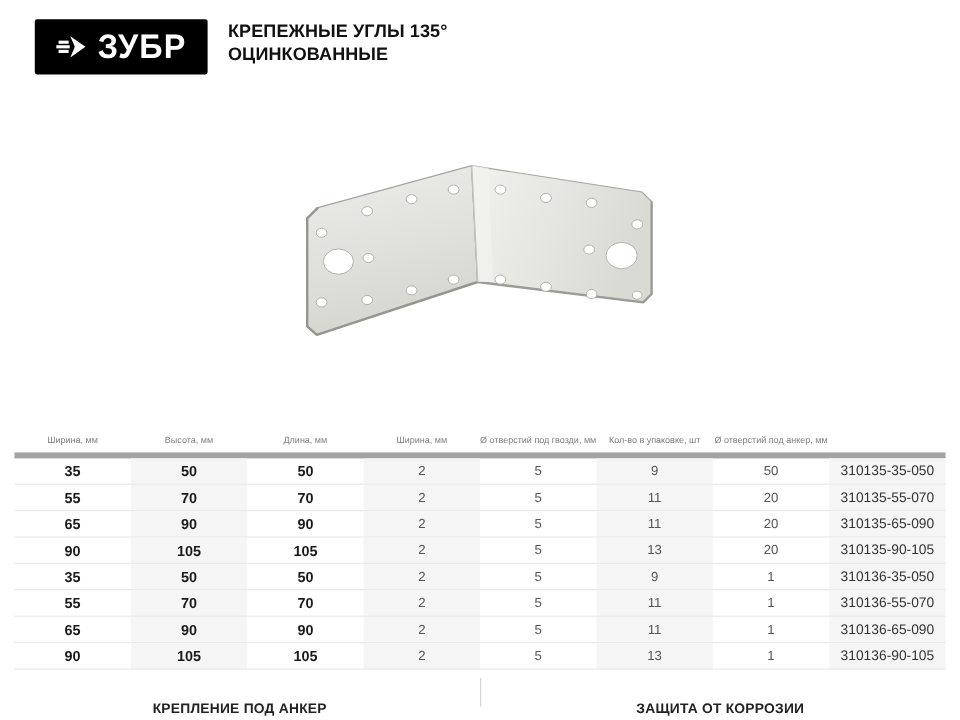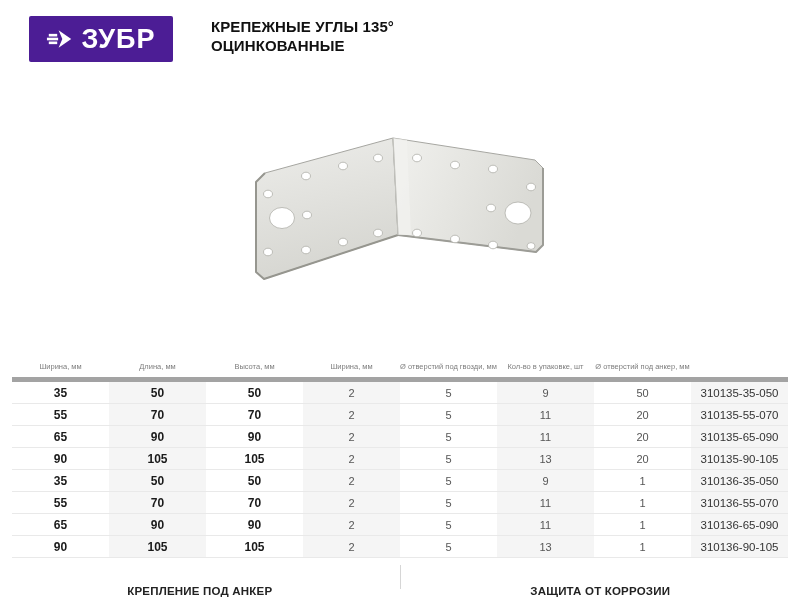--- a/index.html
+++ b/index.html
@@ -10,21 +10,21 @@
   
   .logo{
     position:absolute;left:29px;top:16px;width:144px;height:46px;
     border-radius:2px;display:flex;align-items:center;justify-content:center;gap:7px;
   }
   .logo-icon{width:28px;height:28px;display:block;}
   .brand-text{
     color:#ffffff;font-weight:700;font-size:27px;letter-spacing:1px;
     line-height:1;transform:scaleY(1.05);
   }
-  .titles{position:absolute;left:190px;top:17px;color:#111111;margin-left:21px;}
+  .titles{position:absolute;left:190px;top:17px;color:#111111;}
   .title-line{font-weight:700;font-size:15px;line-height:19px;letter-spacing:0.1px;}
   
   .product{position:absolute;left:235px;top:125px;width:335px;height:175px;}
   
   .spec-table{position:absolute;left:12px;top:355px;width:776px;}
   .t-row{display:flex;width:100%;}
   .th{
     flex:0 0 97px;width:97px;height:22px;display:flex;align-items:center;justify-content:center;
     font-size:7.5px;color:#7d7d7d;white-space:nowrap;overflow:visible;
   }
@@ -37,21 +37,21 @@
   .td.c0,.td.c1,.td.c2{font-weight:700;font-size:12px;color:#1a1a1a;}
   .td.c7{font-size:11.5px;color:#333333;}
   
   .footer{position:absolute;left:0;top:563px;width:800px;height:28px;display:flex;align-items:center;}
   .footer-cell{flex:1;text-align:center;font-weight:700;font-size:11.5px;color:#222222;letter-spacing:0.2px;margin-top:28px;}
   .footer-divider{width:1px;height:24px;background:#d6d6d6;}
 </style>
 </head>
 <body>
 
-<div class="logo" style="background: #4c1d95;">
+<div class="logo" style="background: #000000;">
   <svg class="logo-icon" viewBox="0 0 30 30">
     <rect x="3" y="9.5" width="9" height="2.8" fill="#ffffff"></rect>
     <rect x="1" y="13.6" width="12" height="2.8" fill="#ffffff"></rect>
     <rect x="3" y="17.7" width="9" height="2.8" fill="#ffffff"></rect>
     <path d="M13.5 5.5 L27 15 L13.5 24.5 L17.5 15 Z" fill="#ffffff"></path>
   </svg>
   <span class="brand-text">ЗУБР</span>
 </div>
 <div class="titles">
   <div class="title-line">КРЕПЕЖНЫЕ УГЛЫ 135°</div>
@@ -105,22 +105,22 @@
       <ellipse cx="296" cy="121" rx="4" ry="3.4"></ellipse>
       <ellipse cx="256" cy="83" rx="4.5" ry="3.8"></ellipse>
       <ellipse cx="283" cy="88" rx="13" ry="11"></ellipse>
     </g>
   </svg>
 </div>
 
 <div class="spec-table">
   <div class="t-row t-head">
       <div class="th c0">Ширина, мм</div>
+      <div class="th c1">Высота, мм</div>
       <div class="th c2">Длина, мм</div>
-      <div class="th c1">Высота, мм</div>
       <div class="th c3">Ширина, мм</div>
       <div class="th c4">Ø отверстий под гвозди, мм</div>
       <div class="th c6">Кол-во в упаковке, шт</div>
       <div class="th c5">Ø отверстий под анкер, мм</div>
     </div>
   <div>
       <div class="t-row">
         <div class="td c0">35</div>
         <div class="td c1 shade">50</div>
         <div class="td c2">50</div>

